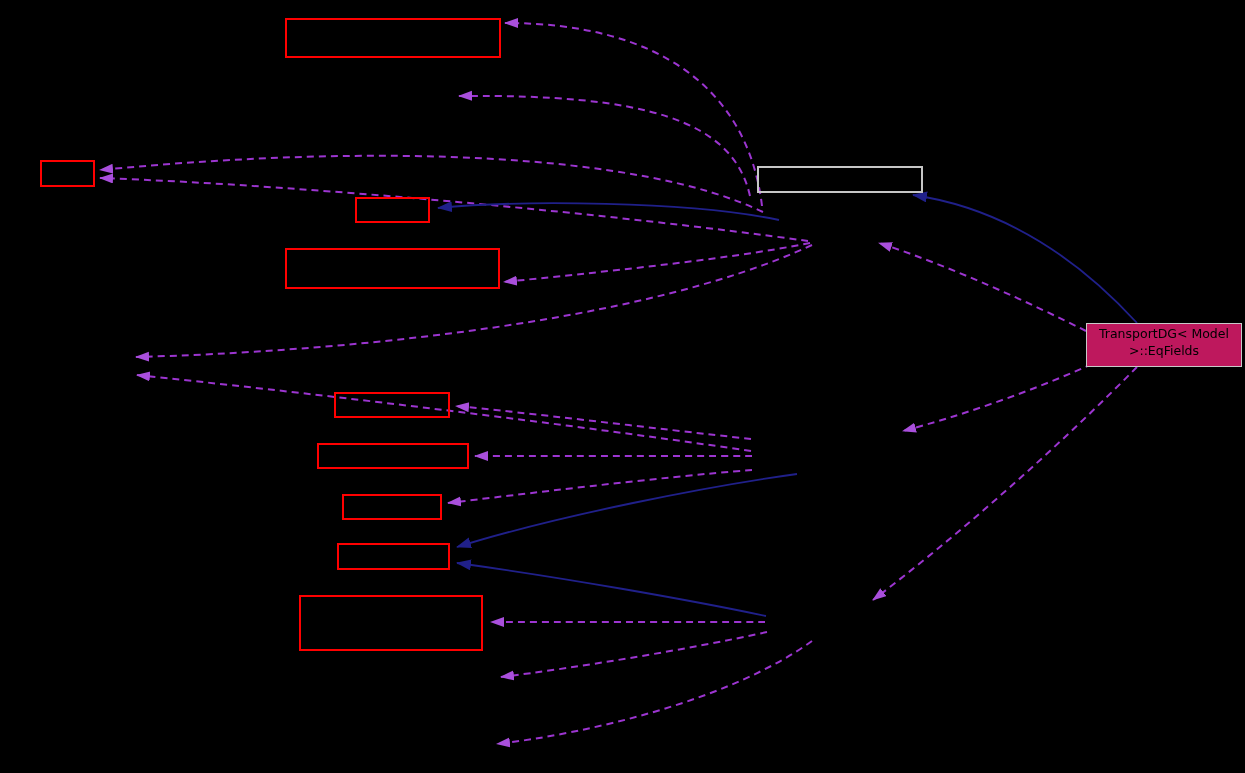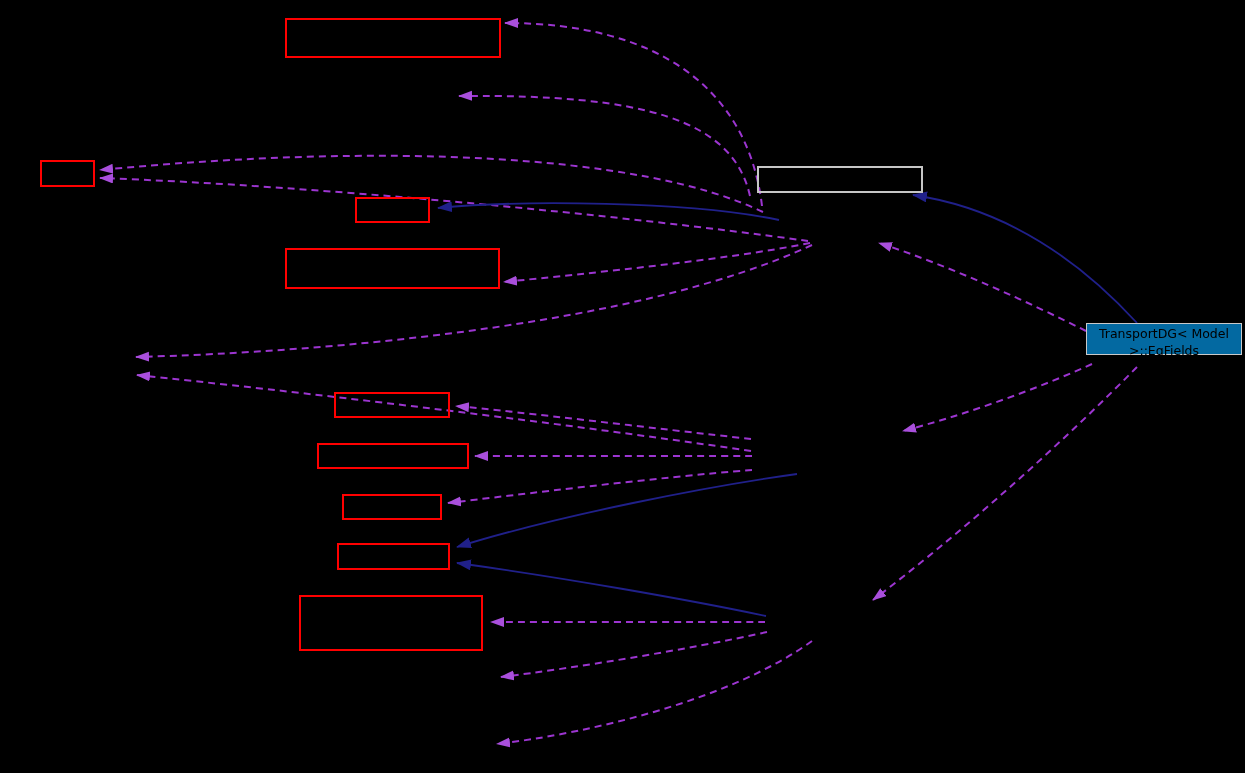--- a/index.html
+++ b/index.html
@@ -5,22 +5,22 @@
   html,body{margin:0;padding:0;background:#000;}
   #stage{position:relative;width:1245px;height:773px;background:#000;overflow:hidden;
          font-family:"DejaVu Sans","Liberation Sans",sans-serif;}
   #edges{position:absolute;left:0;top:0;width:1245px;height:773px;}
   .edge{fill:none;stroke-width:2;}
   .edge.usage{stroke:#9C35D0;stroke-dasharray:7,5;}
   .edge.inheritance{stroke:#20208A;stroke-width:1.8;stroke-dasharray:none;}
   .node{position:absolute;box-sizing:border-box;border:2px solid #f00;background:transparent;}
   .node.red{border-color:#FF0000;}
   .node.plain{border-color:#C6C6C6;}
-  .selected-node{position:absolute;left:1086px;top:323px;width:156px;height:32px;
-      box-sizing:border-box;background:#0369a1;border:1.5px solid #C9C9C9;color:#000;
+  .selected-node{position:absolute;left:1086px;top:323px;width:156px;height:44px;
+      box-sizing:border-box;background:#be185d;border:1.5px solid #C9C9C9;color:#000;
       font-size:12.5px;line-height:16.5px;text-align:center;padding-top:2px;}
 </style>
 </head>
 <body>
 
 <div id="stage">
   <svg id="edges" width="1245" height="773" viewBox="0 0 1245 773">
     <defs>
       <marker id="arrow-usage" markerUnits="userSpaceOnUse" markerWidth="16" markerHeight="12" refX="13" refY="5" orient="auto">
         <path d="M0,0 L14,5 L0,10 z" fill="#A94FDC"></path>

